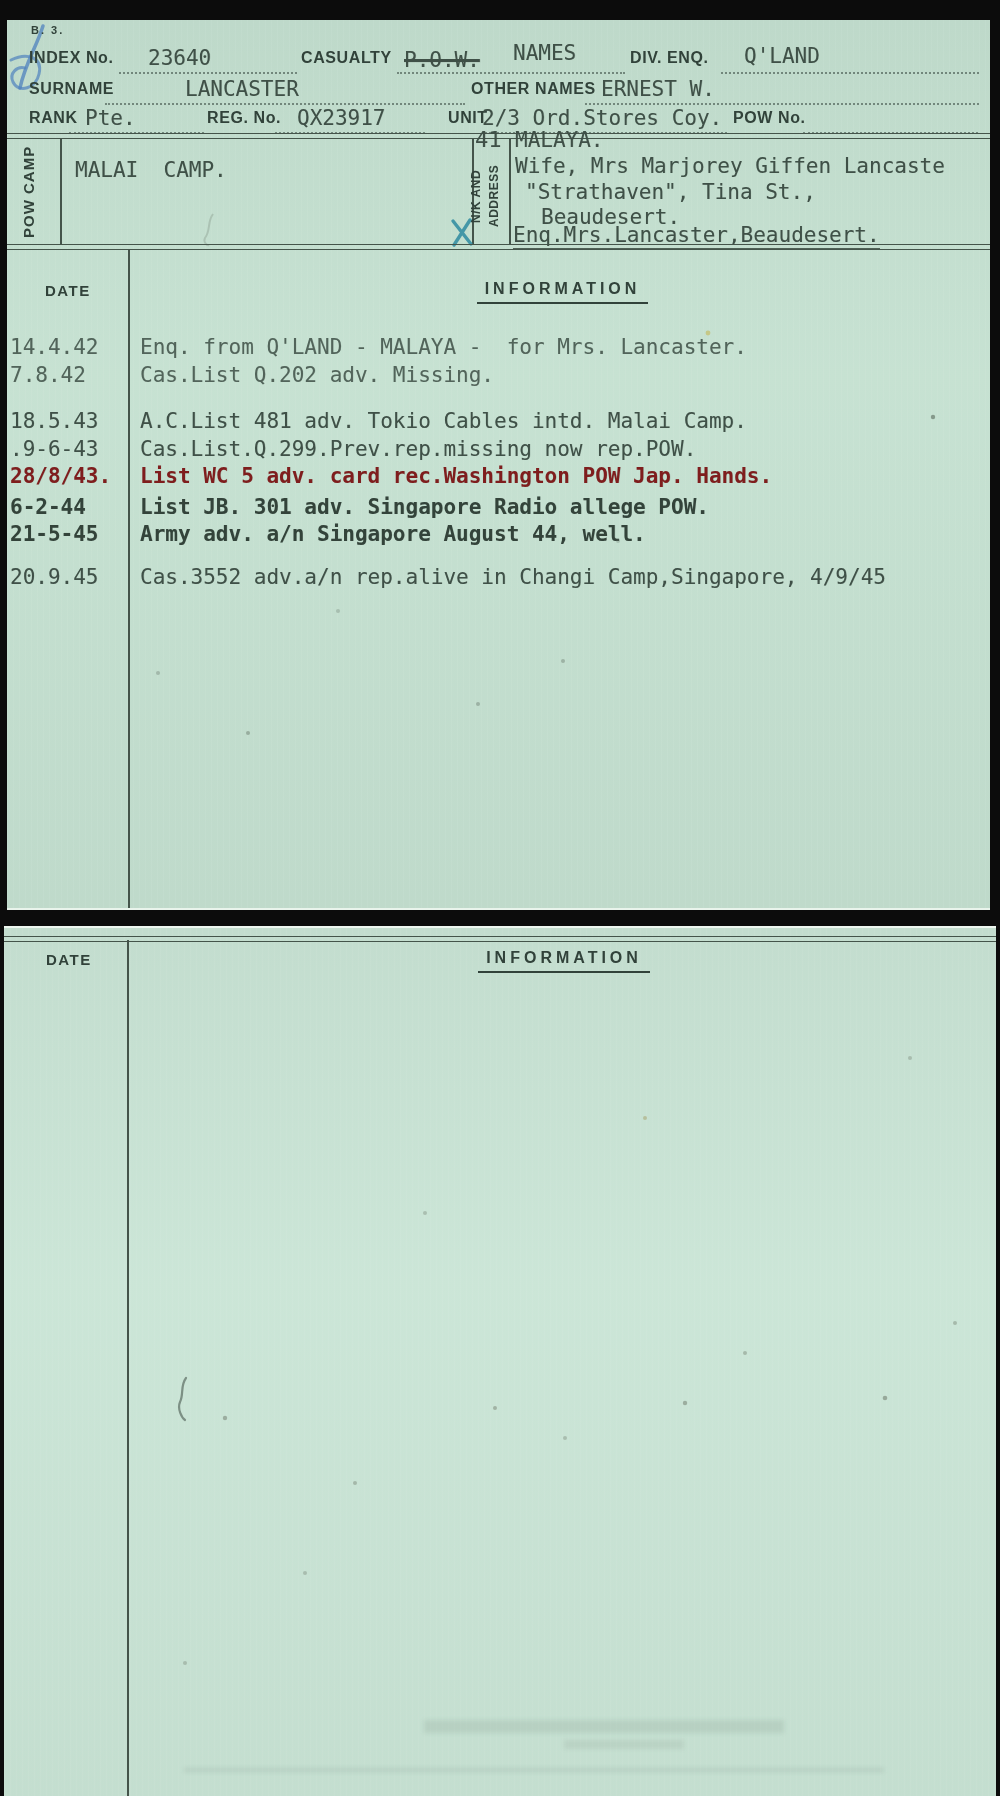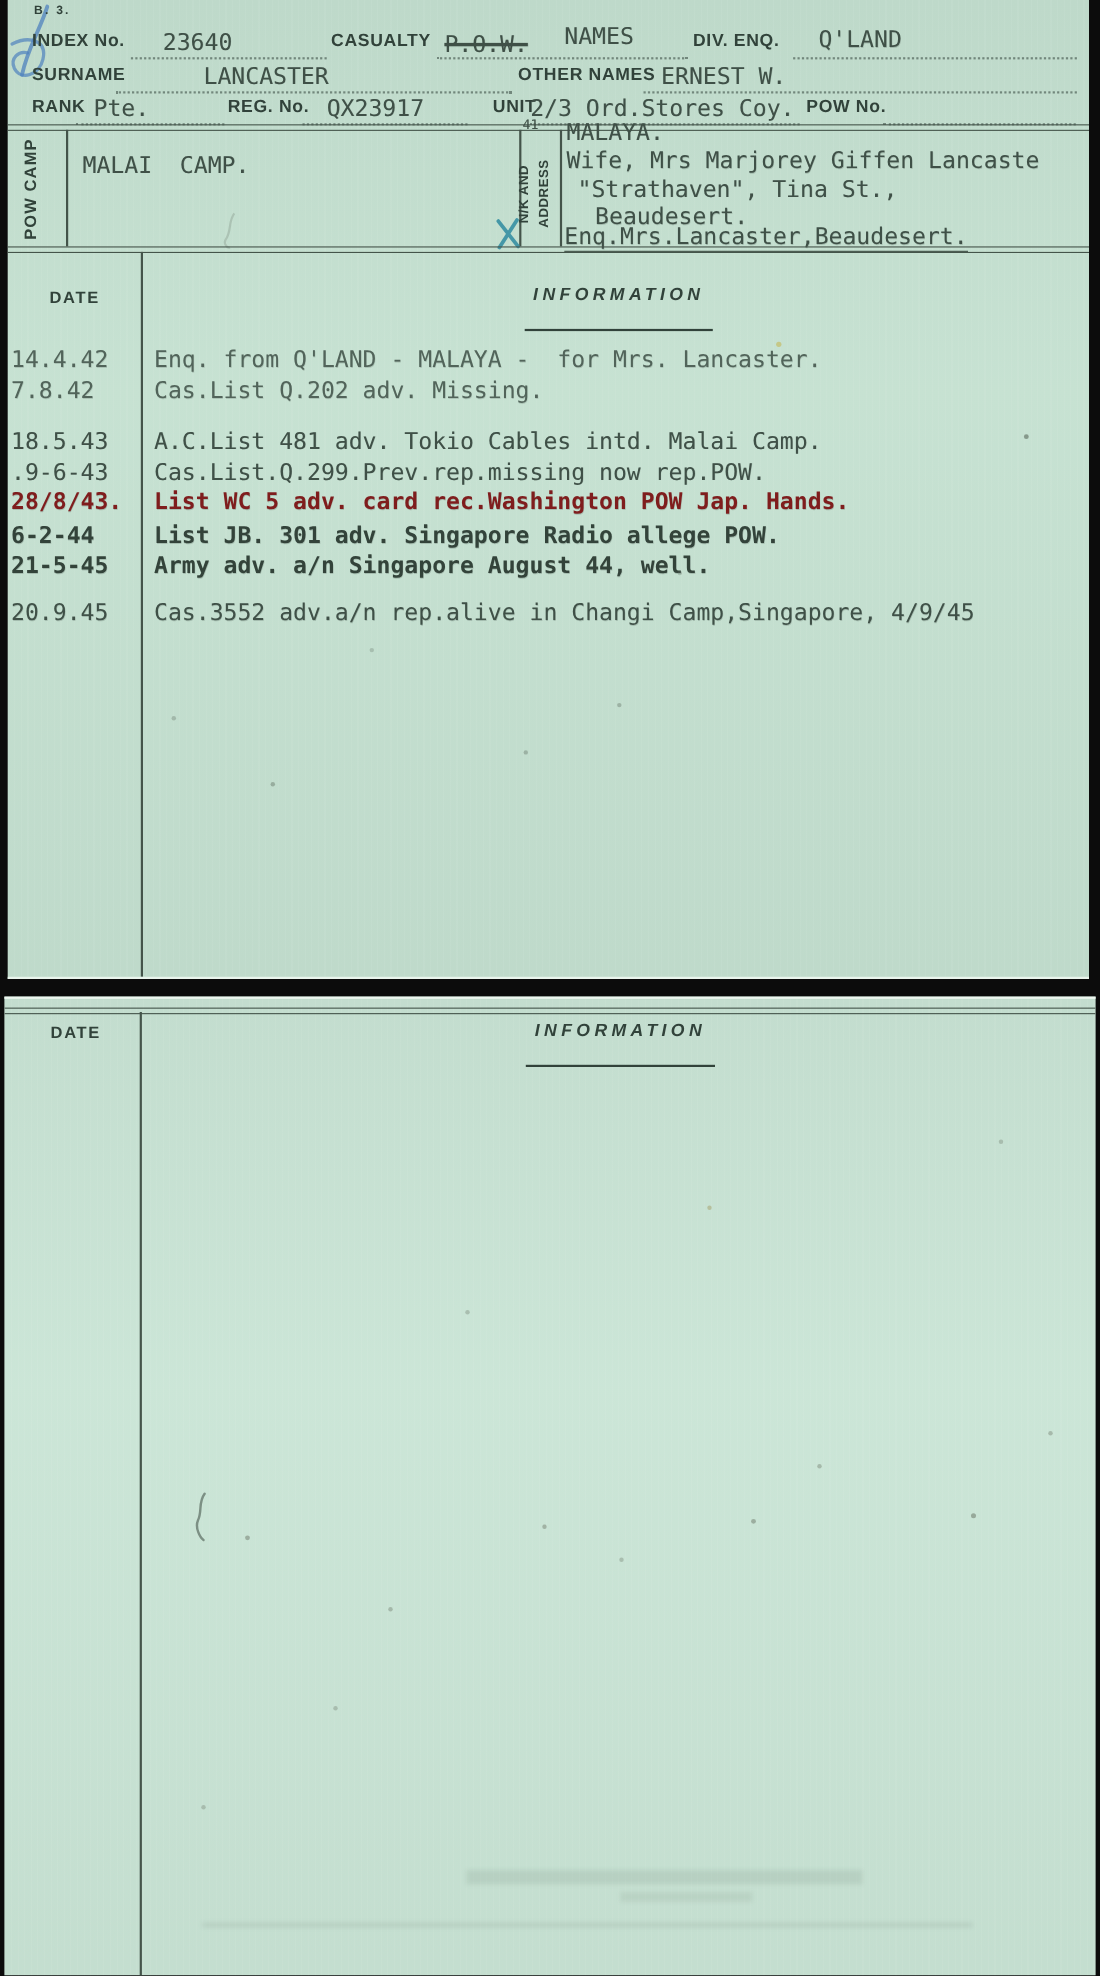--- a/index.html
+++ b/index.html
@@ -1,18 +1,18 @@
 <!DOCTYPE html>
 <html style="--card: #c5e1d1; --cardback: #cae5d6; --ink: #3f5047; --print: #31423a; --rule: #44544a; --gap: #0c0c0c;"><head>
 <meta charset="utf-8">
 <style>
   html,body{margin:0;padding:0;background:#0c0c0c;}
   .scan{position:relative;width:1000px;height:1796px;background:var(--gap,#0c0c0c);overflow:hidden;
         font-family:"Liberation Sans",sans-serif;}
-  .card{position:absolute;background:var(--card,#c5e1d1);overflow:hidden;}
+  .card{position:absolute;background:var(--card,#c5e1d1);overflow:hidden;margin-top:20px;}
   .card::before{content:"";position:absolute;inset:0;pointer-events:none;
         background:repeating-linear-gradient(90deg,rgba(255,255,255,.05) 0 1px,rgba(0,0,0,0) 1px 6px),
                    linear-gradient(180deg,rgba(0,0,0,.035),rgba(255,255,255,.03) 40%,rgba(0,0,0,.03));}
   .card-front{left:7px;top:0;width:983px;height:888px;border-bottom:2px solid #e9f4ec;}
   .card-back{left:4px;top:906px;width:992px;height:890px;background:var(--cardback,#cae5d6);
         border-top:2px solid #eef7f0;}
   .print{position:absolute;font-family:"Liberation Sans",sans-serif;font-weight:bold;
         font-size:16px;line-height:1;color:var(--print,#31423a);letter-spacing:.6px;white-space:pre;}
   .typed{position:absolute;font-family:"DejaVu Sans Mono",monospace;font-size:21px;line-height:1.15;
         color:var(--ink,#3f5047);white-space:pre;text-shadow:.4px .4px 0 rgba(20,35,28,.18);}
@@ -21,21 +21,21 @@
   .hrule{position:absolute;left:0;right:0;height:4px;border-top:1.5px solid var(--rule,#44544a);
         border-bottom:1.5px solid var(--rule,#44544a);}
   .vline{position:absolute;width:1.5px;background:var(--rule,#44544a);}
   .vlabel{position:absolute;writing-mode:vertical-rl;transform:rotate(180deg);
         font-family:"Liberation Sans",sans-serif;font-weight:bold;color:var(--print,#31423a);
         text-align:center;letter-spacing:1px;line-height:1;}
   .struck{text-decoration:line-through;text-decoration-thickness:2.5px;}
   .u{border-bottom:2px solid rgba(58,74,64,.85);padding-bottom:1px;}
   .ih-wrap{position:absolute;text-align:center;}
   .info-h{position:static;display:inline-block;border-bottom:2px solid var(--print,#31423a);
-        padding:0 8px 22px;letter-spacing:4px;font-style:italic;}
+        padding:0 8px 5px;letter-spacing:4px;}
   .date-h{letter-spacing:1.5px;font-size:15px;}
   .irow{position:absolute;left:0;right:0;height:26px;}
   .rdate{left:3px;top:0;}
   .rinfo{left:133px;top:0;}
   .irow:nth-child(-n+2) .typed{opacity:.86;}
   .irow:nth-child(5) .typed{font-weight:600;color:#7f1d1d;}
   .irow:nth-child(6) .typed,.irow:nth-child(7) .typed{font-weight:bold;color:#33433a;}
   .specks{position:absolute;left:0;top:0;width:2px;height:2px;border-radius:50%;pointer-events:none;}
   .smudge{position:absolute;pointer-events:none;filter:blur(2px);}
   svg{position:absolute;overflow:visible;}
@@ -88,21 +88,21 @@
 
     <div class="vline" style="left:53px;top:118px;height:106px"></div>
     <span class="vlabel" style="left:14px;top:122px;height:100px;font-size:15px">POW CAMP</span>
     <span class="typed" style="left:68px;top:138px">MALAI  CAMP.</span>
 
     <svg style="left:188px;top:192px" width="30" height="36" viewBox="0 0 30 36">
       <path d="M18,2 C12,10 16,18 10,26 C8,30 12,34 14,33" fill="none" stroke="#7d8f81" stroke-width="2" opacity="0.35"></path>
     </svg>
 
     <div class="vline" style="left:465px;top:118px;height:106px"></div>
-    <span class="typed" style="left:468px;top:107px;font-size:12px">41</span>
+    <span class="typed" style="left:468px;top:107px;font-size:22px">41</span>
     <span class="vlabel" style="left:463px;top:132px;height:88px;font-size:12px;letter-spacing:.5px">N/K AND</span>
     <span class="vlabel" style="left:481px;top:132px;height:88px;font-size:12px;letter-spacing:.5px">ADDRESS</span>
     <div class="vline" style="left:502px;top:118px;height:106px"></div>
 
     <span class="typed" style="left:508px;top:108px">MALAYA.</span>
     <span class="typed" style="left:508px;top:134px">Wife, Mrs Marjorey Giffen Lancaste</span>
     <span class="typed" style="left:518px;top:160px">"Strathaven", Tina St.,</span>
     <span class="typed" style="left:534px;top:185px">Beaudesert.</span>
 
     <svg style="left:444px;top:198px" width="22" height="28" viewBox="0 0 22 28">

